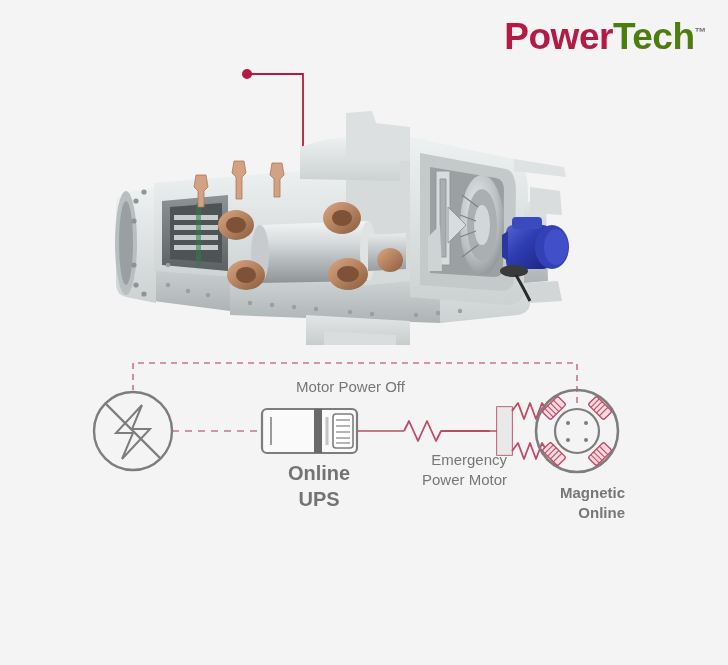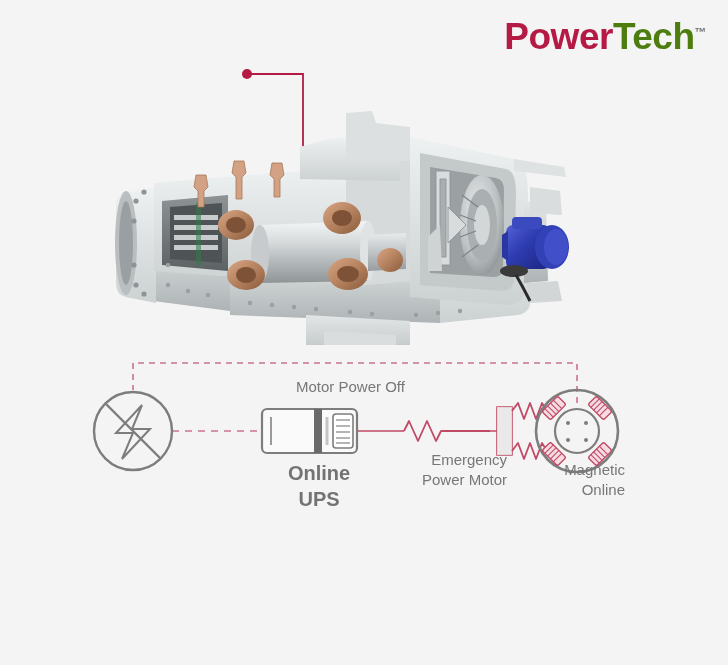--- a/index.html
+++ b/index.html
@@ -37,21 +37,21 @@
   .schematic{position:absolute;left:0;top:345px;width:728px;height:200px;}
 
   .lbl{position:absolute;color:#777;font-size:15px;text-align:right;line-height:1.25;white-space:nowrap;}
   .lbl.two{line-height:1.3;}
   .lbl-accent{position:absolute;color:#737373;font-size:20px;font-weight:700;text-align:center;line-height:1.3;white-space:nowrap;}
 
   #motor-power-off{left:296px;top:378px;}
   #power-outage-label{left:99px;top:481px;width:70px;}
   #online-ups-label{left:272px;top:460px;width:94px;}
   #eps-label{left:387px;top:450px;width:120px;}
-  #mag-bearing-label{left:533px;top:460px;width:92px;}
+  #mag-bearing-label{left:533px;top:483px;width:92px;font-weight:bold;}
 </style>
 </head>
 <body>
 
 <div class="stage">
 
   <div class="logo">
     <span class="levi">Power</span><span class="tech">Tech</span><span class="tm">™</span>
   </div>
 

